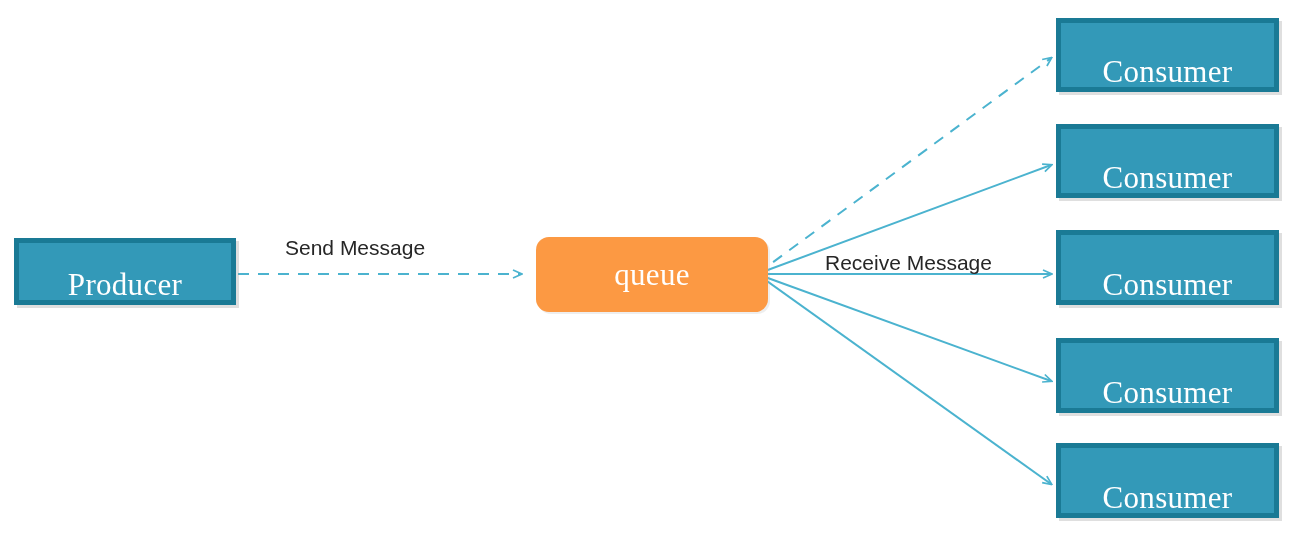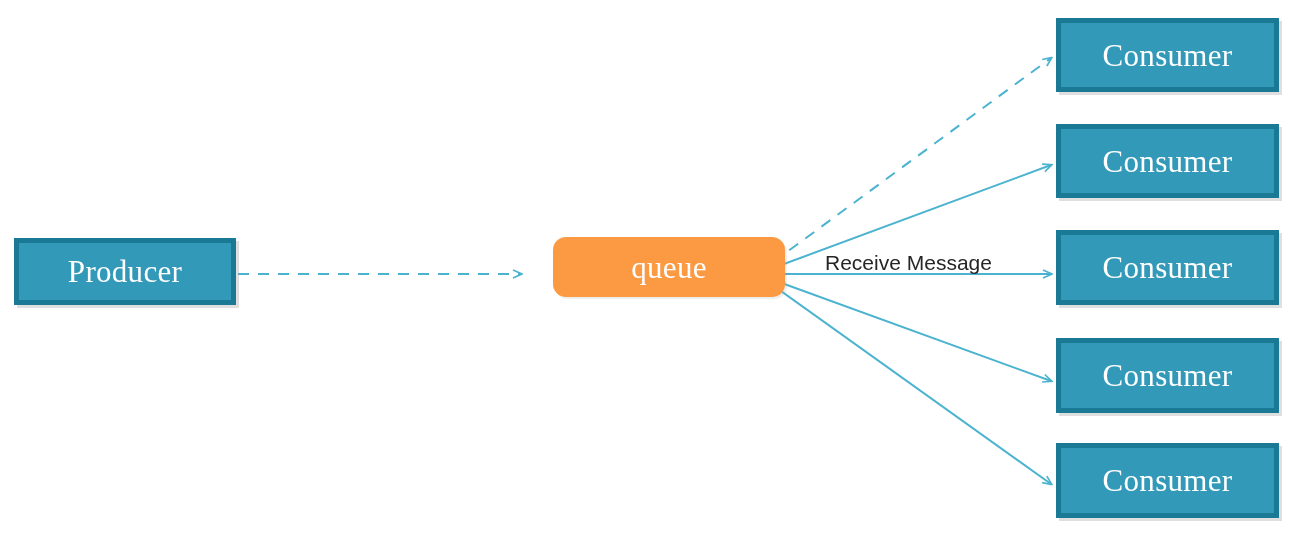--- a/index.html
+++ b/index.html
@@ -27,20 +27,21 @@
     font-family: "Liberation Serif", serif;
     font-size: 31px;
     line-height: 1;
     letter-spacing: 0.3px;
     user-select: none;
   }
   .node-rect {
     background: #3399b8;
     border: 5px solid #1a7a95;
     box-shadow: 3px 3px 0 rgba(150,150,150,0.30);
+    align-items: flex-end;
   }
   .node-round {
     background: #fc9943;
     border: none;
     border-radius: 13px;
     box-shadow: 2px 2px 0 rgba(170,170,170,0.20);
   }
   .edge-label {
     position: absolute;
     color: #262626;
@@ -84,21 +85,21 @@
 
     <line x1="757" y1="274" x2="1051" y2="381" stroke="#4bb3cf" stroke-width="2.0" marker-end="url(#arrow)"></line>
 
     <line x1="757" y1="274" x2="1051" y2="484" stroke="#4bb3cf" stroke-width="2.0" marker-end="url(#arrow)"></line>
   </svg>
 
   <div class="node node-rect" style="left:14px; top:238px; width:222px; height:67px;">
     <span>Producer</span>
   </div>
 
-  <div class="node node-round" style="left:553px; top:237px; width:232px; height:60px;">
+  <div class="node node-round" style="left:536px; top:237px; width:232px; height:75px;">
     <span>queue</span>
   </div>
 
   <div class="node node-rect" style="left:1056px; top:18px; width:223px; height:74px;">
     <span>Consumer</span>
   </div>
 
   <div class="node node-rect" style="left:1056px; top:124px; width:223px; height:74px;">
     <span>Consumer</span>
   </div>
@@ -108,16 +109,17 @@
   </div>
 
   <div class="node node-rect" style="left:1056px; top:338px; width:223px; height:75px;">
     <span>Consumer</span>
   </div>
 
   <div class="node node-rect" style="left:1056px; top:443px; width:223px; height:75px;">
     <span>Consumer</span>
   </div>
 
+  <div class="edge-label" style="left:285px; top:237px;">Send Message</div>
 
   <div class="edge-label" style="left:815px; top:252px;margin-left:10px;">Receive Message</div>
 
 </div>
 
 </body></html>

